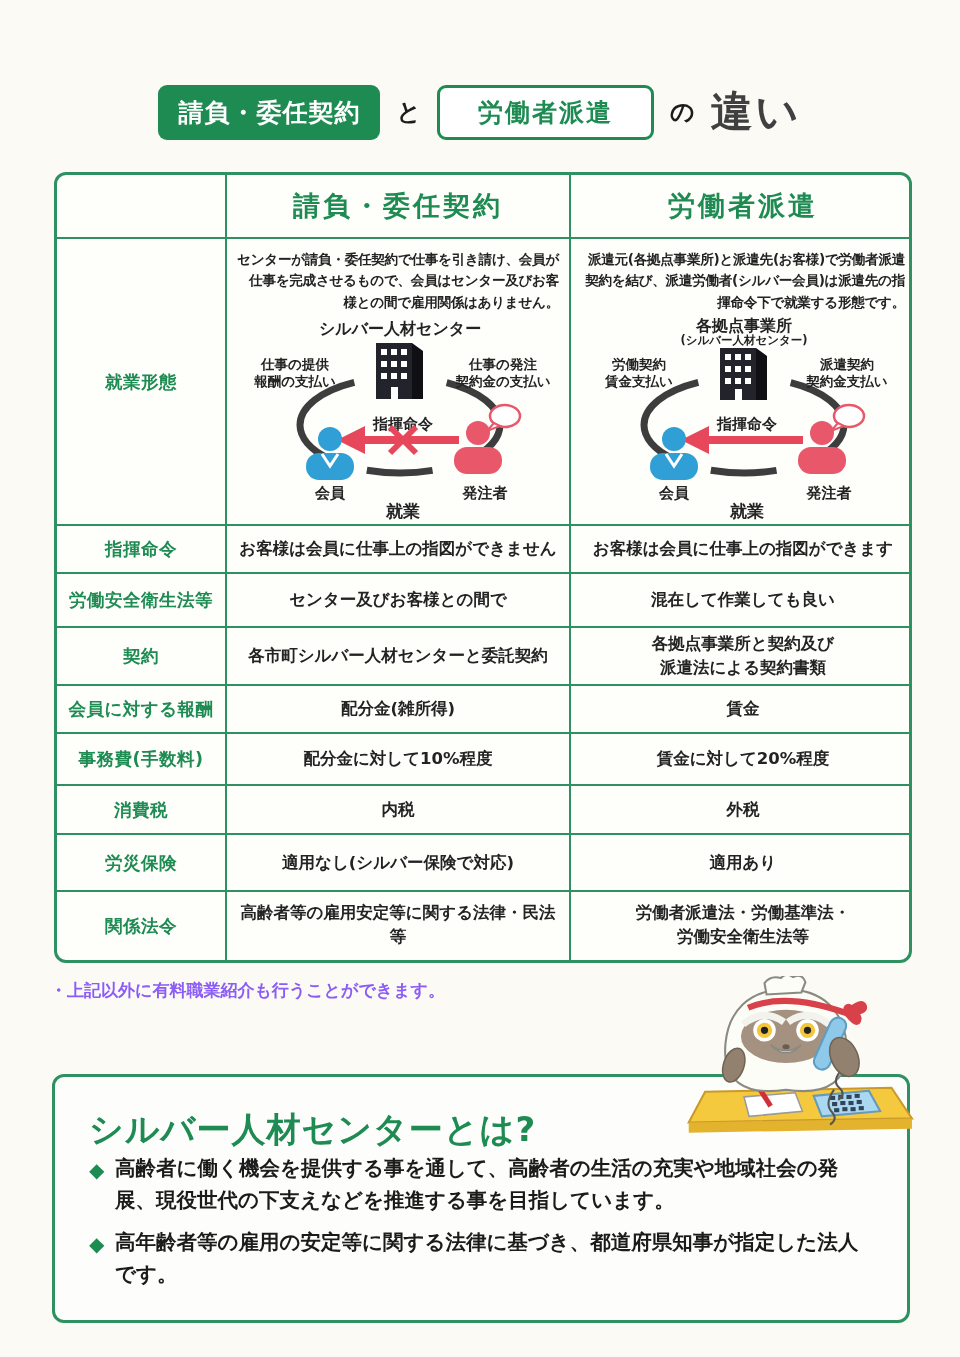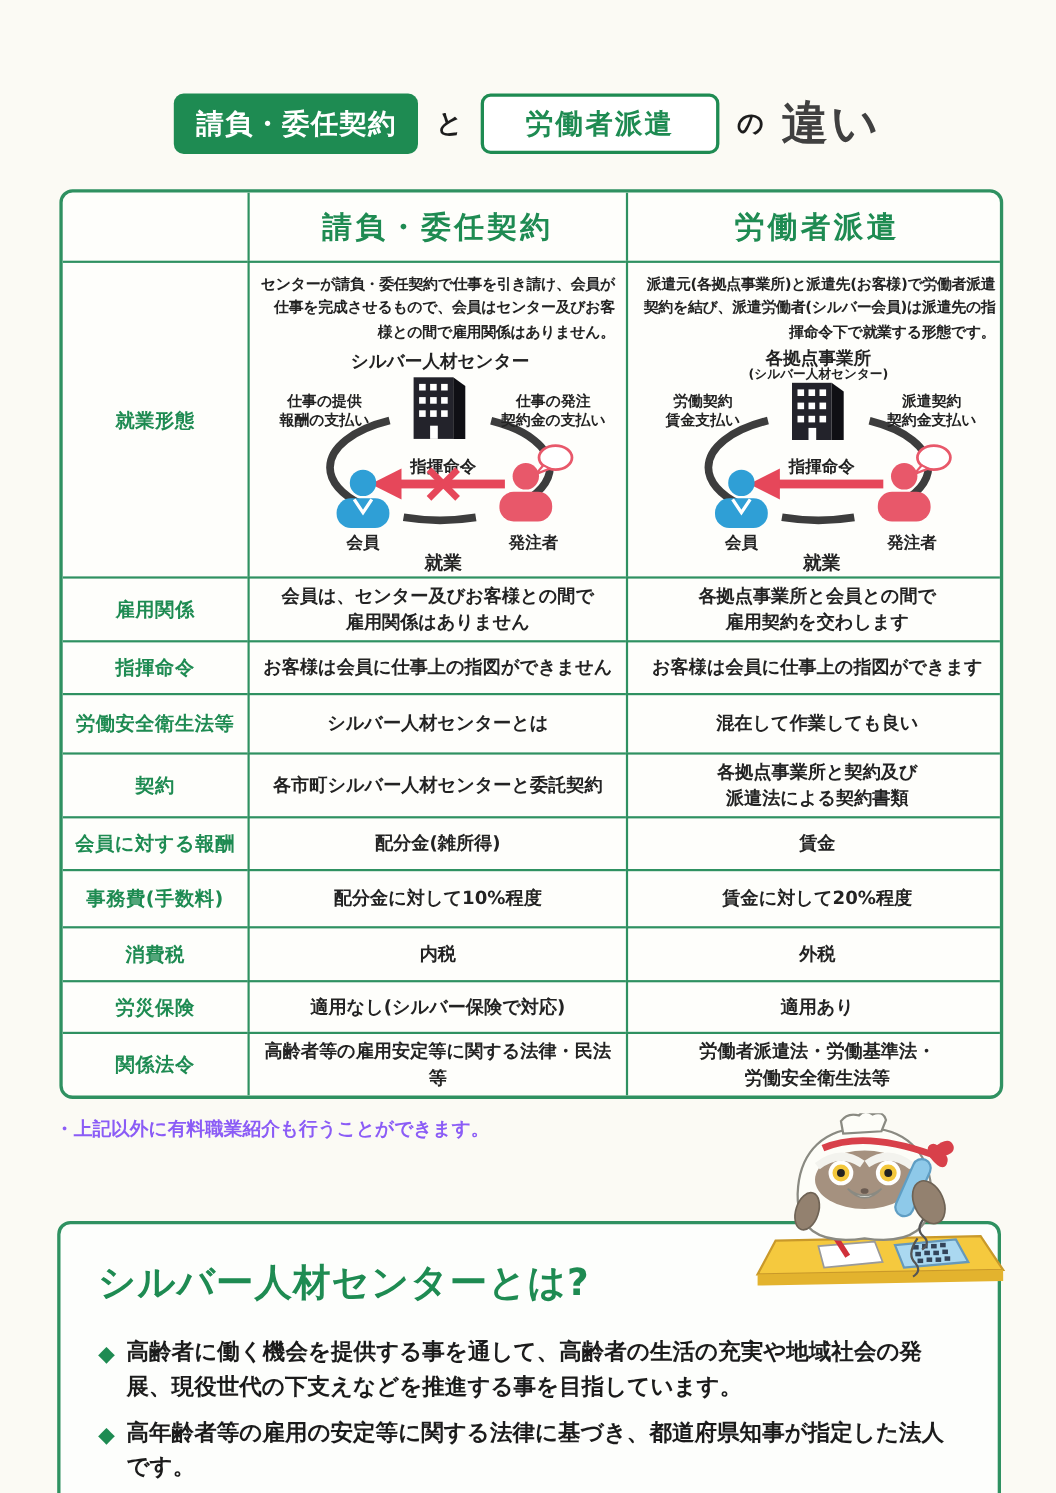--- a/index.html
+++ b/index.html
@@ -82,21 +82,21 @@
     letter-spacing:0.5px;
     margin-top:40px;
   }
   td.cell{
     font-size:16.5px;
     font-weight:bold;
     white-space:pre-line;
     line-height:1.45;
   }
   tr.h50{height:50px;} tr.h48{height:48px;} tr.h54{height:54px;}
-  tr.h53{height:52px;} tr.h49{height:49px;} tr.h47{height:47px;} tr.h58{height:58px;}
+  tr.h53{height:52px;} tr.h49{height:49px;} tr.h47{height:57px;} tr.h58{height:70px;font-family:Liberation Mono, monospace;}
   td.form-cell{vertical-align:top;padding:10px 8px 2px 8px;}
   .desc{
     font-size:13.6px;
     font-weight:600;
     text-align:right;
     line-height:1.58;
     letter-spacing:-0.3px;
     padding:0 2px;
   }
   svg.diagram{display:block;margin:4px auto 0 auto;}
@@ -126,21 +126,20 @@
     border-radius:12px;
     background:#fdfefc;
     padding:30px 34px 30px 34px;
     min-height:212px;
   }
   .info-title{
     color:var(--green);
     font-size:34px;
     font-weight:bold;
     letter-spacing:1px;
-    margin-bottom:24px;
   }
   .bullet{
     position:relative;
     padding-left:26px;
     font-size:20.5px;
     font-weight:bold;
     line-height:1.55;
     color:#1b1b1b;
   }
   .bullet + .bullet{margin-top:10px;}
@@ -284,35 +283,28 @@
           <rect x="219" y="130" width="48" height="27" rx="13" fill="#e8586a"></rect>
           <ellipse cx="270" cy="99" rx="15" ry="11" fill="#ffffff" stroke="#e8586a" stroke-width="2.5"></ellipse>
           <polygon points="259,106 252,114 265,109" fill="#ffffff" stroke="#e8586a" stroke-width="2"></polygon>
         </g>
         <text class="plab" x="250" y="181" text-anchor="middle">発注者</text>
         <text class="work" x="168" y="200" text-anchor="middle">就業</text>
       </svg>
     </td>
   </tr>
 
-  <tr class="h50">
-    <td class="rlabel">雇用関係</td>
-    <td class="cell">会員は、センター及びお客様との間で
-雇用関係はありません</td>
-    <td class="cell">各拠点事業所と会員との間で
-雇用契約を交わします</td>
-  </tr>
   <tr class="h48">
     <td class="rlabel">指揮命令</td>
     <td class="cell">お客様は会員に仕事上の指図ができません</td>
     <td class="cell">お客様は会員に仕事上の指図ができます</td>
   </tr>
   <tr class="h54">
     <td class="rlabel">労働安全衛生法等</td>
-    <td class="cell">シルバー人材センターとは</td>
+    <td class="cell">センター及びお客様との間で</td>
     <td class="cell">混在して作業しても良い</td>
   </tr>
   <tr class="h53">
     <td class="rlabel">契約</td>
     <td class="cell">各市町シルバー人材センターと委託契約</td>
     <td class="cell">各拠点事業所と契約及び
 派遣法による契約書類</td>
   </tr>
   <tr class="h48">
     <td class="rlabel">会員に対する報酬</td>

